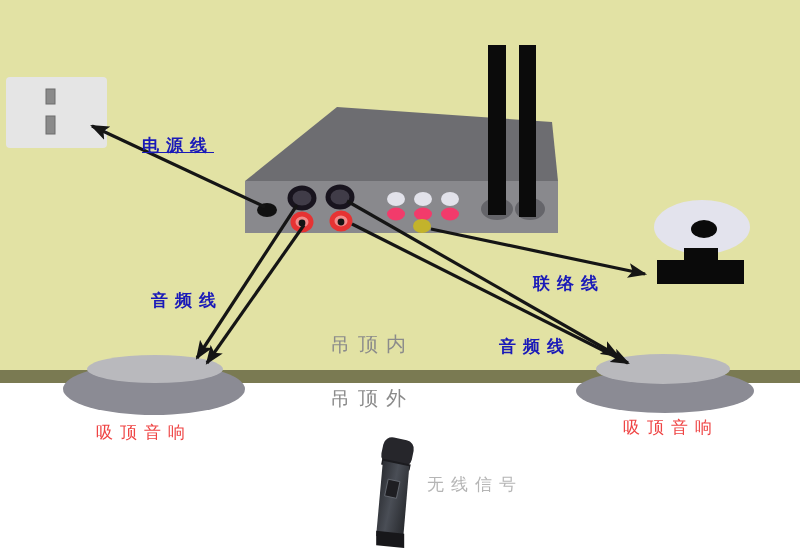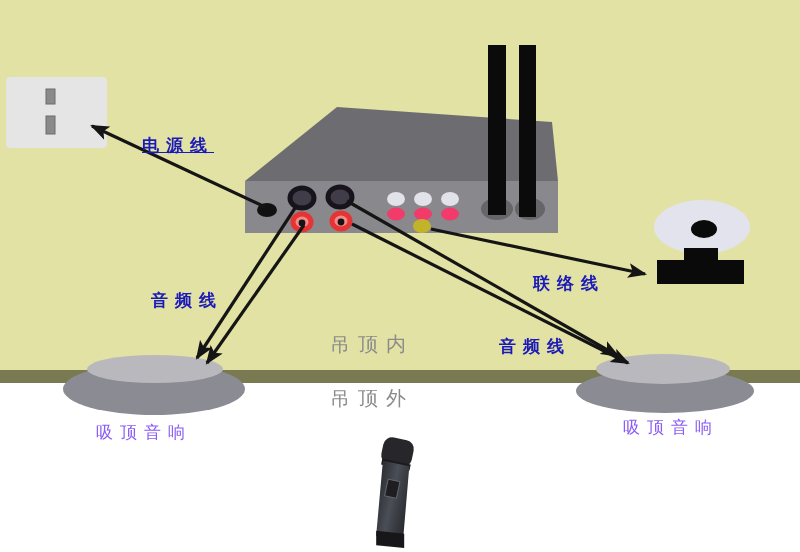--- a/index.html
+++ b/index.html
@@ -5,21 +5,21 @@
   html,body{margin:0;padding:0;background:#fff;}
   .stage{position:relative;width:800px;height:552px;overflow:hidden;
          font-family:"DejaVu Sans",sans-serif;}
   .stage svg{position:absolute;left:0;top:0;}
   .lbl{position:absolute;white-space:nowrap;line-height:1.15;
        font-family:"DejaVu Sans",sans-serif;}
   .title{left:60px;top:22px;font-size:25px;font-weight:bold;
          letter-spacing:9px;color:#70705a;}
   .cable{font-size:17px;font-weight:bold;letter-spacing:7px;color:#1a1ab8;}
   .zone{font-size:20px;letter-spacing:8px;color:#8b8b8b;}
-  .devlbl{font-size:17px;letter-spacing:7px;color:#8b5cf6;}
+  .devlbl{font-size:17px;letter-spacing:7px;color:#ef4444;}
   .wireless{font-size:17px;letter-spacing:7px;color:#b5b5b5;}
 </style>
 </head>
 <body>
 
 <div class="stage">
 
   <svg width="800" height="552" viewBox="0 0 800 552">
     <defs>
       <marker id="ah" viewBox="0 0 18 14" markerWidth="19" markerHeight="15" refX="16" refY="7" orient="auto" markerUnits="userSpaceOnUse">
@@ -112,14 +112,15 @@
   <div class="lbl cable" style="left:499px;top:337px;">音频线</div>
 
   <div class="lbl zone" style="left:330px;top:333px;">吊顶内</div>
 
   <div class="lbl zone" style="left:330px;top:387px;text-align:center;">吊顶外</div>
 
   <div class="lbl devlbl" style="left:96px;top:423px;">吸顶音响</div>
 
   <div class="lbl devlbl" style="left:623px;top:418px;">吸顶音响</div>
 
+  <div class="lbl wireless" style="left:427px;top:475px;">无线信号</div>
 
 </div>
 
 </body></html>

